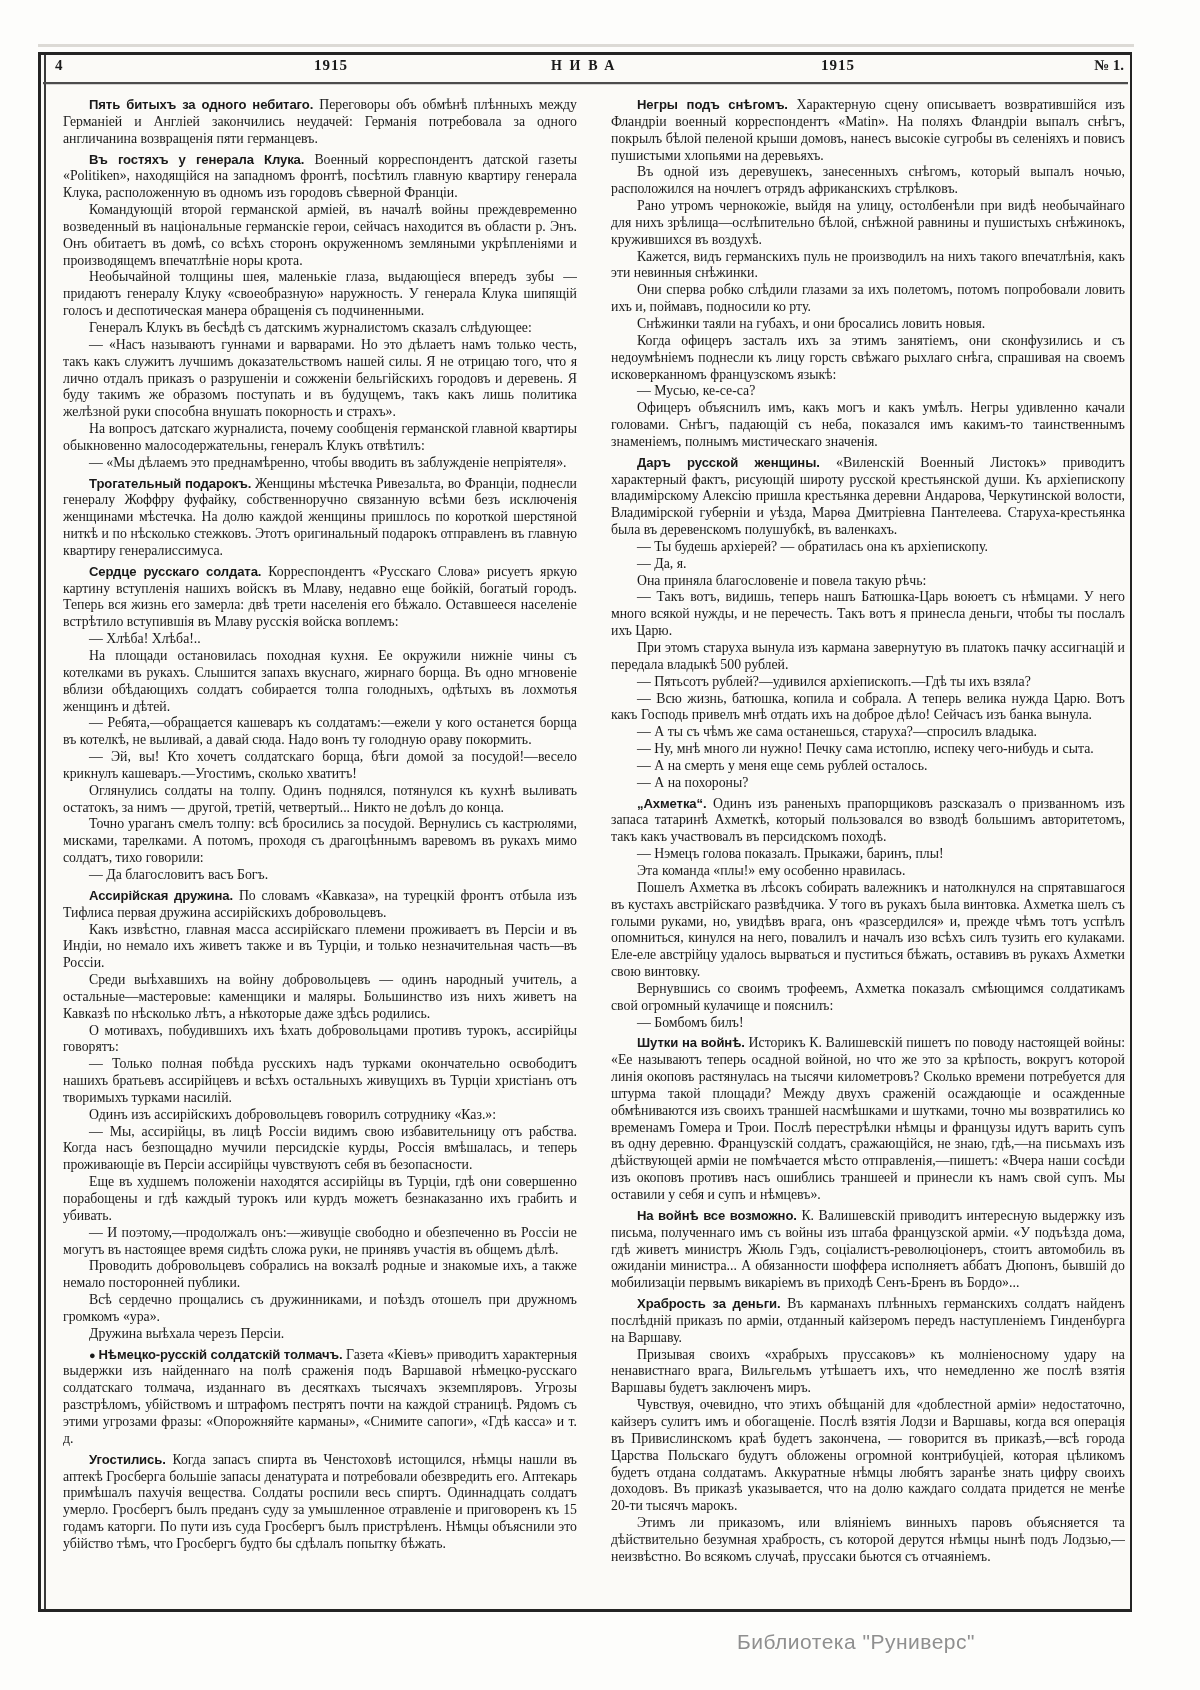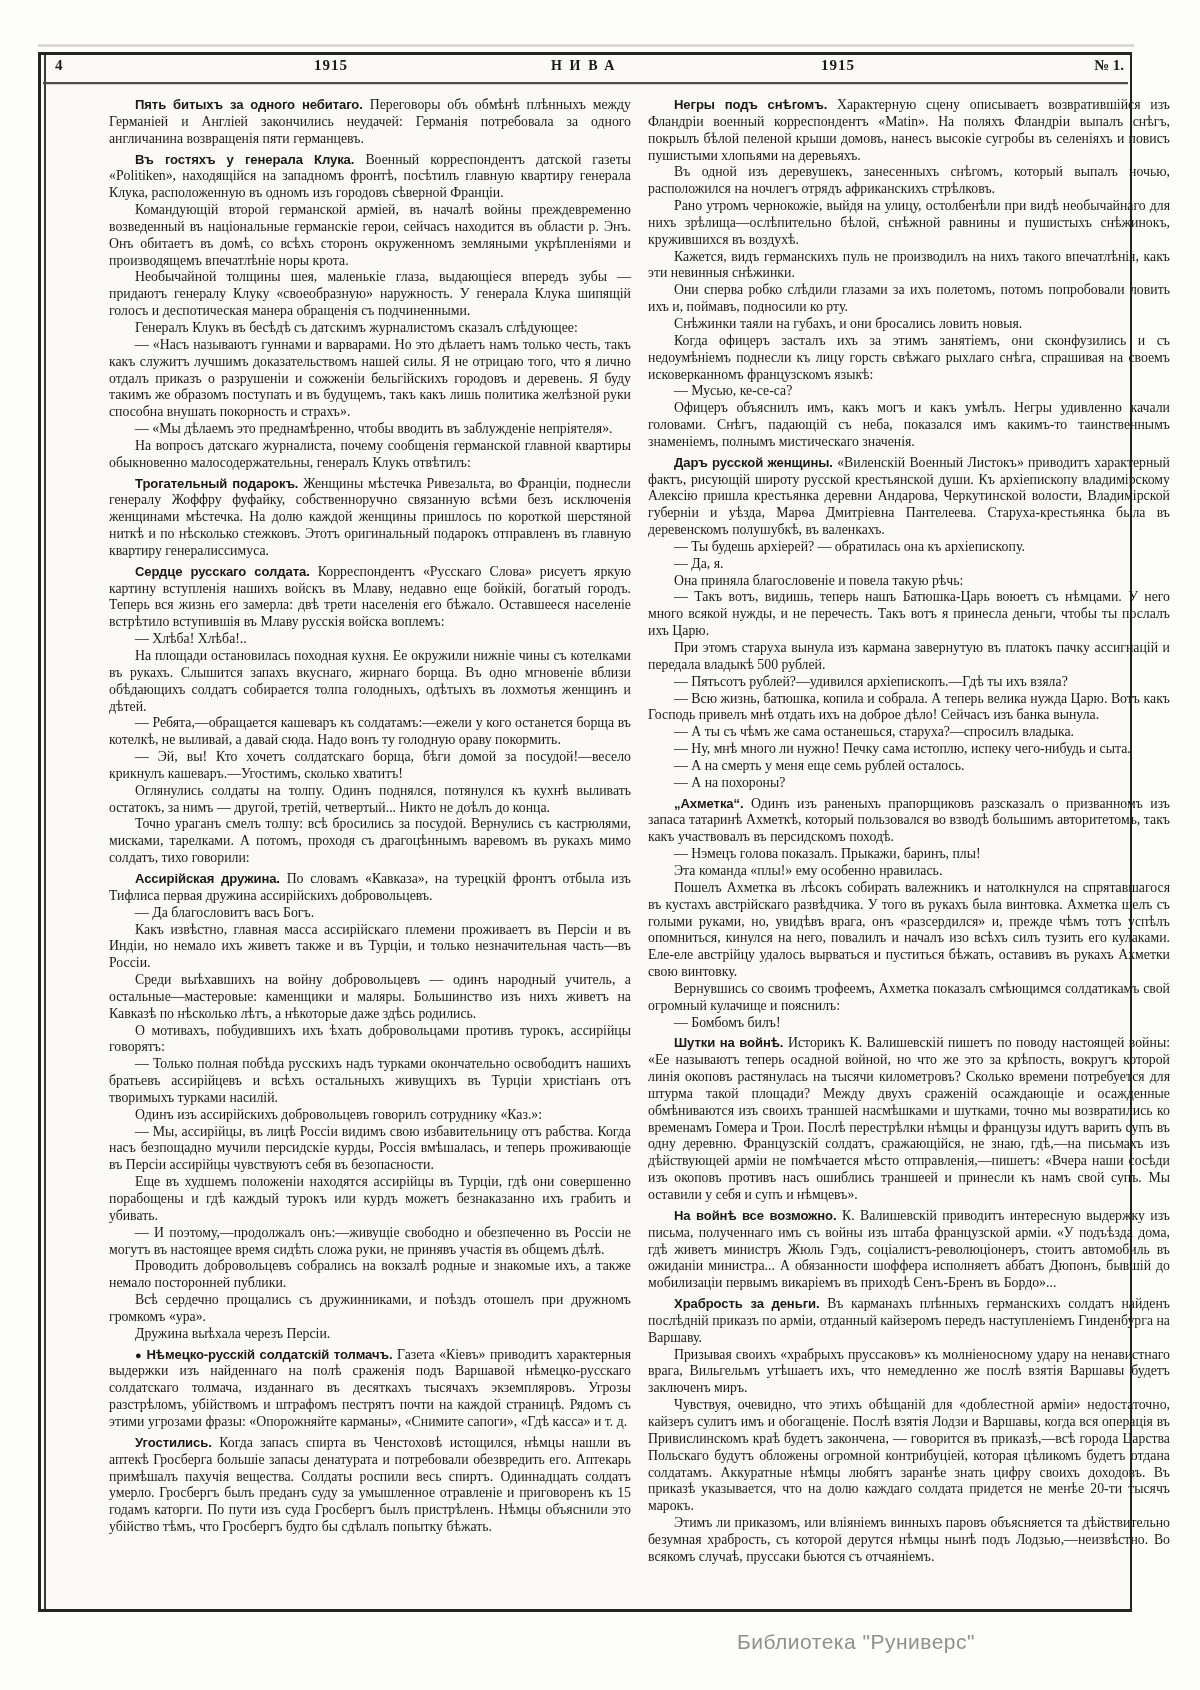--- a/index.html
+++ b/index.html
@@ -34,21 +34,21 @@
   .hdr-masthead{font-size:14px;letter-spacing:0.55em;justify-self:center;padding-left:0.3em;}
   .hdr-year-r{font-size:15px;justify-self:center;letter-spacing:1px;}
   .hdr-issue{font-size:15px;justify-self:end;}
   .header-rule{
     position:absolute;left:2px;right:2px;top:27px;height:2px;
     background:#4c4c4c;
     box-shadow:0 1px 0 rgba(90,90,90,.25);
   }
   .body-cols{
     position:absolute;left:22px;top:38px;width:1062px;height:1516px;
-    display:flex;gap:17px;overflow:hidden;margin-left:46px;
+    display:flex;gap:34px;overflow:hidden;
   }
   .col{
     width:522px;height:100%;overflow:hidden;
     font-size:13.8px;line-height:16.85px;text-align:justify;
     color:#191919;
   }
   .para{margin:0;text-indent:26px;}
   .para.headed{margin-top:4px;}
   .head{
     font-family:"Liberation Sans","DejaVu Sans",sans-serif;
@@ -78,32 +78,32 @@
     <div class="header-rule"></div>
 
     <div class="body-cols">
       <div class="col" id="col-left">
           <p class="para headed"><b class="head">Пять битыхъ за одного небитаго. </b>Переговоры объ обмѣнѣ плѣнныхъ между Германіей и Англіей закончились неудачей: Германія потребовала за одного англичанина возвращенія пяти германцевъ.</p>
           <p class="para headed"><b class="head">Въ гостяхъ у генерала Клука. </b>Военный корреспондентъ датской газеты «Politiken», находящійся на западномъ фронтѣ, посѣтилъ главную квартиру генерала Клука, расположенную въ одномъ изъ городовъ сѣверной Франціи.</p>
           <p class="para">Командующій второй германской арміей, въ началѣ войны преждевременно возведенный въ національные германскіе герои, сейчасъ находится въ области р. Энъ. Онъ обитаетъ въ домѣ, со всѣхъ сторонъ окруженномъ земляными укрѣпленіями и производящемъ впечатлѣніе норы крота.</p>
           <p class="para">Необычайной толщины шея, маленькіе глаза, выдающіеся впередъ зубы — придаютъ генералу Клуку «своеобразную» наружность. У генерала Клука шипящій голосъ и деспотическая манера обращенія съ подчиненными.</p>
           <p class="para">Генералъ Клукъ въ бесѣдѣ съ датскимъ журналистомъ сказалъ слѣдующее:</p>
           <p class="para">— «Насъ называютъ гуннами и варварами. Но это дѣлаетъ намъ только честь, такъ какъ служитъ лучшимъ доказательствомъ нашей силы. Я не отрицаю того, что я лично отдалъ приказъ о разрушеніи и сожженіи бельгійскихъ городовъ и деревень. Я буду такимъ же образомъ поступать и въ будущемъ, такъ какъ лишь политика желѣзной руки способна внушать покорность и страхъ».</p>
+          <p class="para">На вопросъ датскаго журналиста, почему сообщенія германской главной квартиры обыкновенно малосодержательны, генералъ Клукъ отвѣтилъ:</p>
           <p class="para">— «Мы дѣлаемъ это преднамѣренно, чтобы вводить въ заблужденіе непріятеля».</p>
-          <p class="para">На вопросъ датскаго журналиста, почему сообщенія германской главной квартиры обыкновенно малосодержательны, генералъ Клукъ отвѣтилъ:</p>
           <p class="para headed"><b class="head">Трогательный подарокъ. </b>Женщины мѣстечка Ривезальта, во Франціи, поднесли генералу Жоффру фуфайку, собственноручно связанную всѣми безъ исключенія женщинами мѣстечка. На долю каждой женщины пришлось по короткой шерстяной ниткѣ и по нѣсколько стежковъ. Этотъ оригинальный подарокъ отправленъ въ главную квартиру генералиссимуса.</p>
           <p class="para headed"><b class="head">Сердце русскаго солдата. </b>Корреспондентъ «Русскаго Слова» рисуетъ яркую картину вступленія нашихъ войскъ въ Млаву, недавно еще бойкій, богатый городъ. Теперь вся жизнь его замерла: двѣ трети населенія его бѣжало. Оставшееся населеніе встрѣтило вступившія въ Млаву русскія войска воплемъ:</p>
           <p class="para">— Хлѣба! Хлѣба!..</p>
           <p class="para">На площади остановилась походная кухня. Ее окружили нижніе чины съ котелками въ рукахъ. Слышится запахъ вкуснаго, жирнаго борща. Въ одно мгновеніе вблизи обѣдающихъ солдатъ собирается толпа голодныхъ, одѣтыхъ въ лохмотья женщинъ и дѣтей.</p>
           <p class="para">— Ребята,—обращается кашеваръ къ солдатамъ:—ежели у кого останется борща въ котелкѣ, не выливай, а давай сюда. Надо вонъ ту голодную ораву покормить.</p>
           <p class="para">— Эй, вы! Кто хочетъ солдатскаго борща, бѣги домой за посудой!—весело крикнулъ кашеваръ.—Угостимъ, сколько хватитъ!</p>
           <p class="para">Оглянулись солдаты на толпу. Одинъ поднялся, потянулся къ кухнѣ выливать остатокъ, за нимъ — другой, третій, четвертый... Никто не доѣлъ до конца.</p>
           <p class="para">Точно ураганъ смелъ толпу: всѣ бросились за посудой. Вернулись съ кастрюлями, мисками, тарелками. А потомъ, проходя съ драгоцѣннымъ варевомъ въ рукахъ мимо солдатъ, тихо говорили:</p>
+          <p class="para">— Да благословитъ васъ Богъ.</p>
           <p class="para headed"><b class="head">Ассирійская дружина. </b>По словамъ «Кавказа», на турецкій фронтъ отбыла изъ Тифлиса первая дружина ассирійскихъ добровольцевъ.</p>
-          <p class="para">— Да благословитъ васъ Богъ.</p>
           <p class="para">Какъ извѣстно, главная масса ассирійскаго племени проживаетъ въ Персіи и въ Индіи, но немало ихъ живетъ также и въ Турціи, и только незначительная часть—въ Россіи.</p>
           <p class="para">Среди выѣхавшихъ на войну добровольцевъ — одинъ народный учитель, а остальные—мастеровые: каменщики и маляры. Большинство изъ нихъ живетъ на Кавказѣ по нѣсколько лѣтъ, а нѣкоторые даже здѣсь родились.</p>
           <p class="para">О мотивахъ, побудившихъ ихъ ѣхать добровольцами противъ турокъ, ассирійцы говорятъ:</p>
           <p class="para">— Только полная побѣда русскихъ надъ турками окончательно освободитъ нашихъ братьевъ ассирійцевъ и всѣхъ остальныхъ живущихъ въ Турціи христіанъ отъ творимыхъ турками насилій.</p>
           <p class="para">Одинъ изъ ассирійскихъ добровольцевъ говорилъ сотруднику «Каз.»:</p>
           <p class="para">— Мы, ассирійцы, въ лицѣ Россіи видимъ свою избавительницу отъ рабства. Когда насъ безпощадно мучили персидскіе курды, Россія вмѣшалась, и теперь проживающіе въ Персіи ассирійцы чувствуютъ себя въ безопасности.</p>
           <p class="para">Еще въ худшемъ положеніи находятся ассирійцы въ Турціи, гдѣ они совершенно порабощены и гдѣ каждый турокъ или курдъ можетъ безнаказанно ихъ грабить и убивать.</p>
           <p class="para">— И поэтому,—продолжалъ онъ:—живущіе свободно и обезпеченно въ Россіи не могутъ въ настоящее время сидѣть сложа руки, не принявъ участія въ общемъ дѣлѣ.</p>
           <p class="para">Проводить добровольцевъ собрались на вокзалѣ родные и знакомые ихъ, а также немало посторонней публики.</p>
           <p class="para">Всѣ сердечно прощались съ дружинниками, и поѣздъ отошелъ при дружномъ громкомъ «ура».</p>

